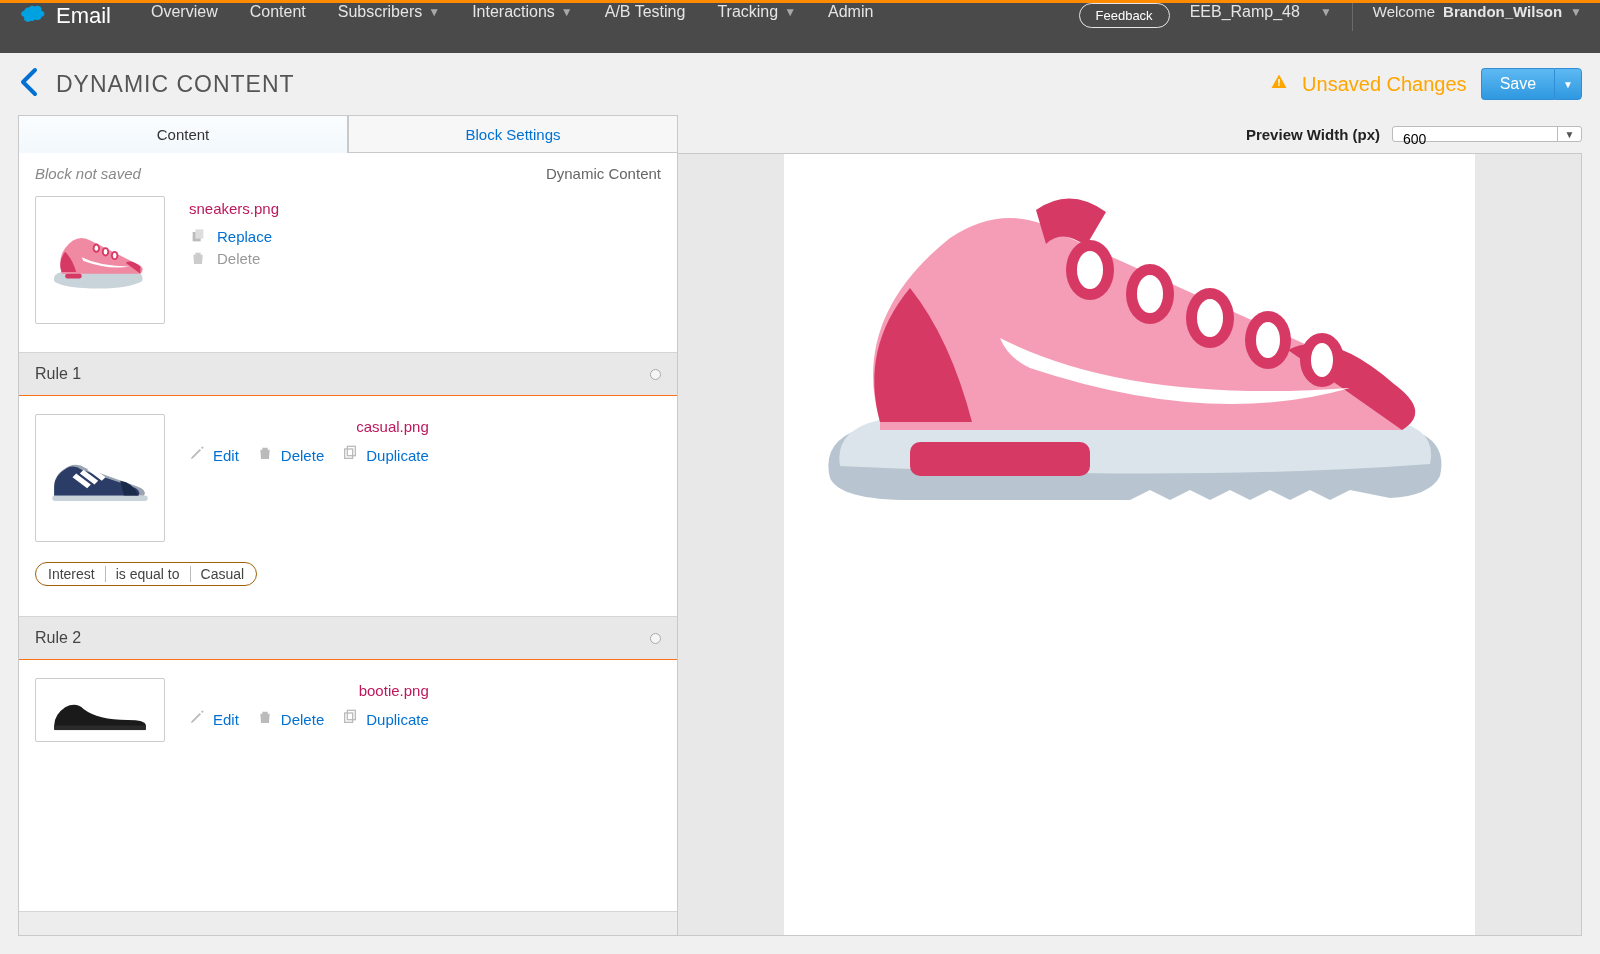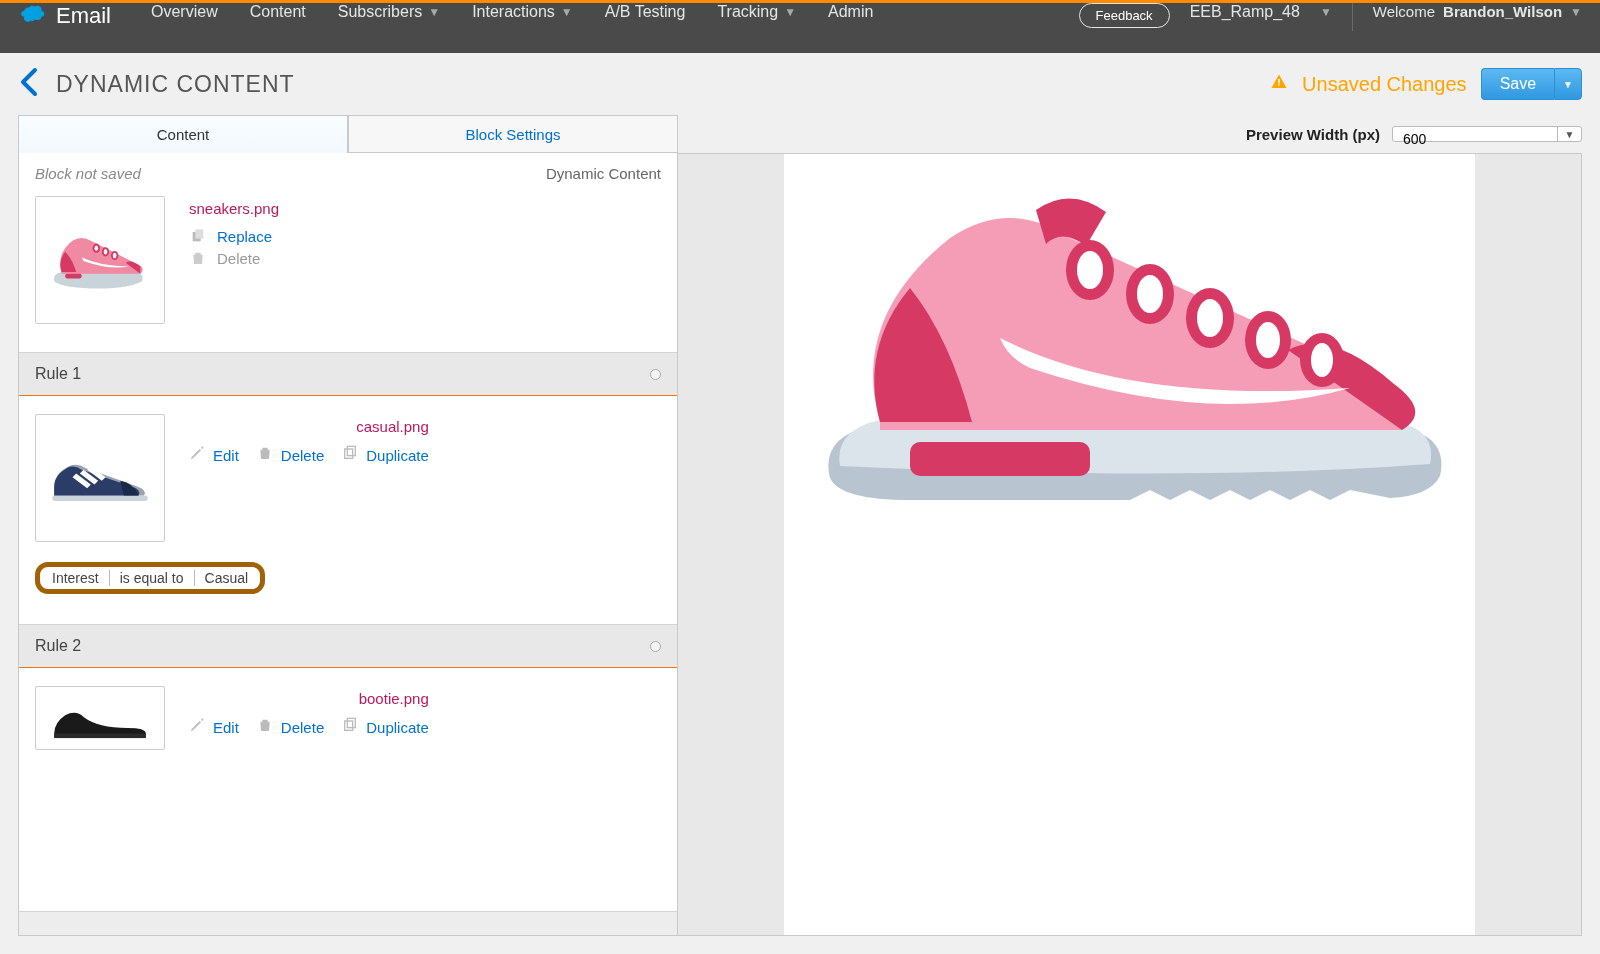--- a/index.html
+++ b/index.html
@@ -46,21 +46,21 @@
   .action-row .ico { width: 18px; height: 18px; color: #aaa; display: inline-flex; align-items: center; justify-content: center; }
   .action-link { color: #0070d2; font-size: 15px; cursor: pointer; }
   .action-disabled { color: #999; font-size: 15px; }
   .inline-actions { display: flex; align-items: center; gap: 18px; margin-top: 8px; }
   .inline-actions .grp { display: flex; align-items: center; gap: 8px; }
 
   .rule-header { background: #e8e8e8; padding: 12px 16px; font-size: 16px; color: #444; display: flex; justify-content: space-between; align-items: center; border-top: 1px solid #d5d5d5; border-bottom: 1px solid #f97316; }
   .radio-dot { width: 11px; height: 11px; border: 1px solid #aaa; border-radius: 50%; background: #f5f5f5; }
   .rule-body { padding: 18px 16px 10px 16px; display: flex; gap: 24px; align-items: flex-start; background: #fff; }
   .condition-row { padding: 10px 16px 30px 16px; background: #fff; }
-  .cond-pill { display: inline-flex; align-items: center; gap: 10px; border: 5px solid #a16207; border-radius: 13px; padding: 3px 12px; font-size: 14px; color: #444; }
+  .cond-pill { display: inline-flex; align-items: center; gap: 10px; border: 1px solid #a16207; border-radius: 13px; padding: 3px 12px; font-size: 14px; color: #444; }
   .cond-pill .sep { width: 1px; height: 16px; background: #bbb; }
   .footer-strip { height: 24px; background: #ededed; border-top: 1px solid #d5d5d5; margin-top: auto; }
 
   .right-col { flex: 1; display: flex; flex-direction: column; margin-left: 0; }
   .preview-controls { display: flex; justify-content: flex-end; align-items: center; gap: 12px; height: 38px; margin-bottom: 0; }
   .preview-label { font-size: 15px; font-weight: bold; color: #222; }
   .preview-select { display: flex; border: 1px solid #bbb; border-radius: 3px; height: 16px; background: #fff; }
   .preview-select .val { width: 164px; padding: 4px 10px; font-size: 14px; text-align: left; }
   .preview-select .dd { width: 24px; display: flex; align-items: center; justify-content: center; border-left: 1px solid #bbb; cursor: pointer; font-size: 10px; color: #555; }
   .preview-area { flex: 1; display: flex; background: #e8e8e8; border: 1px solid #c9c9c9; border-left: none; }

